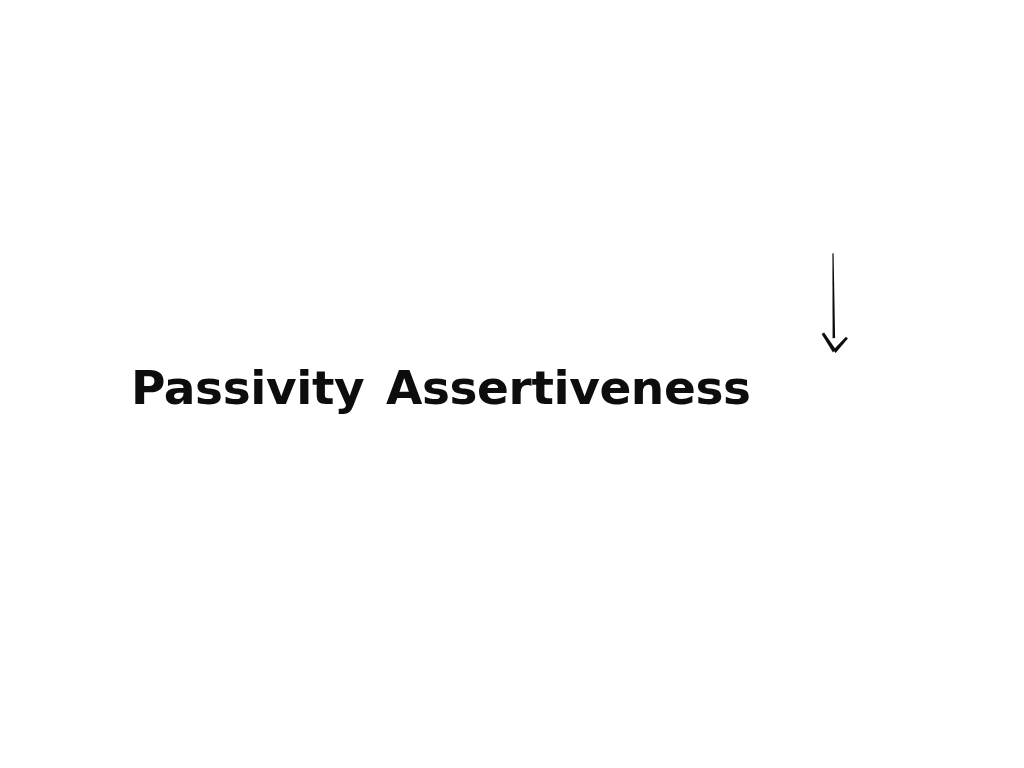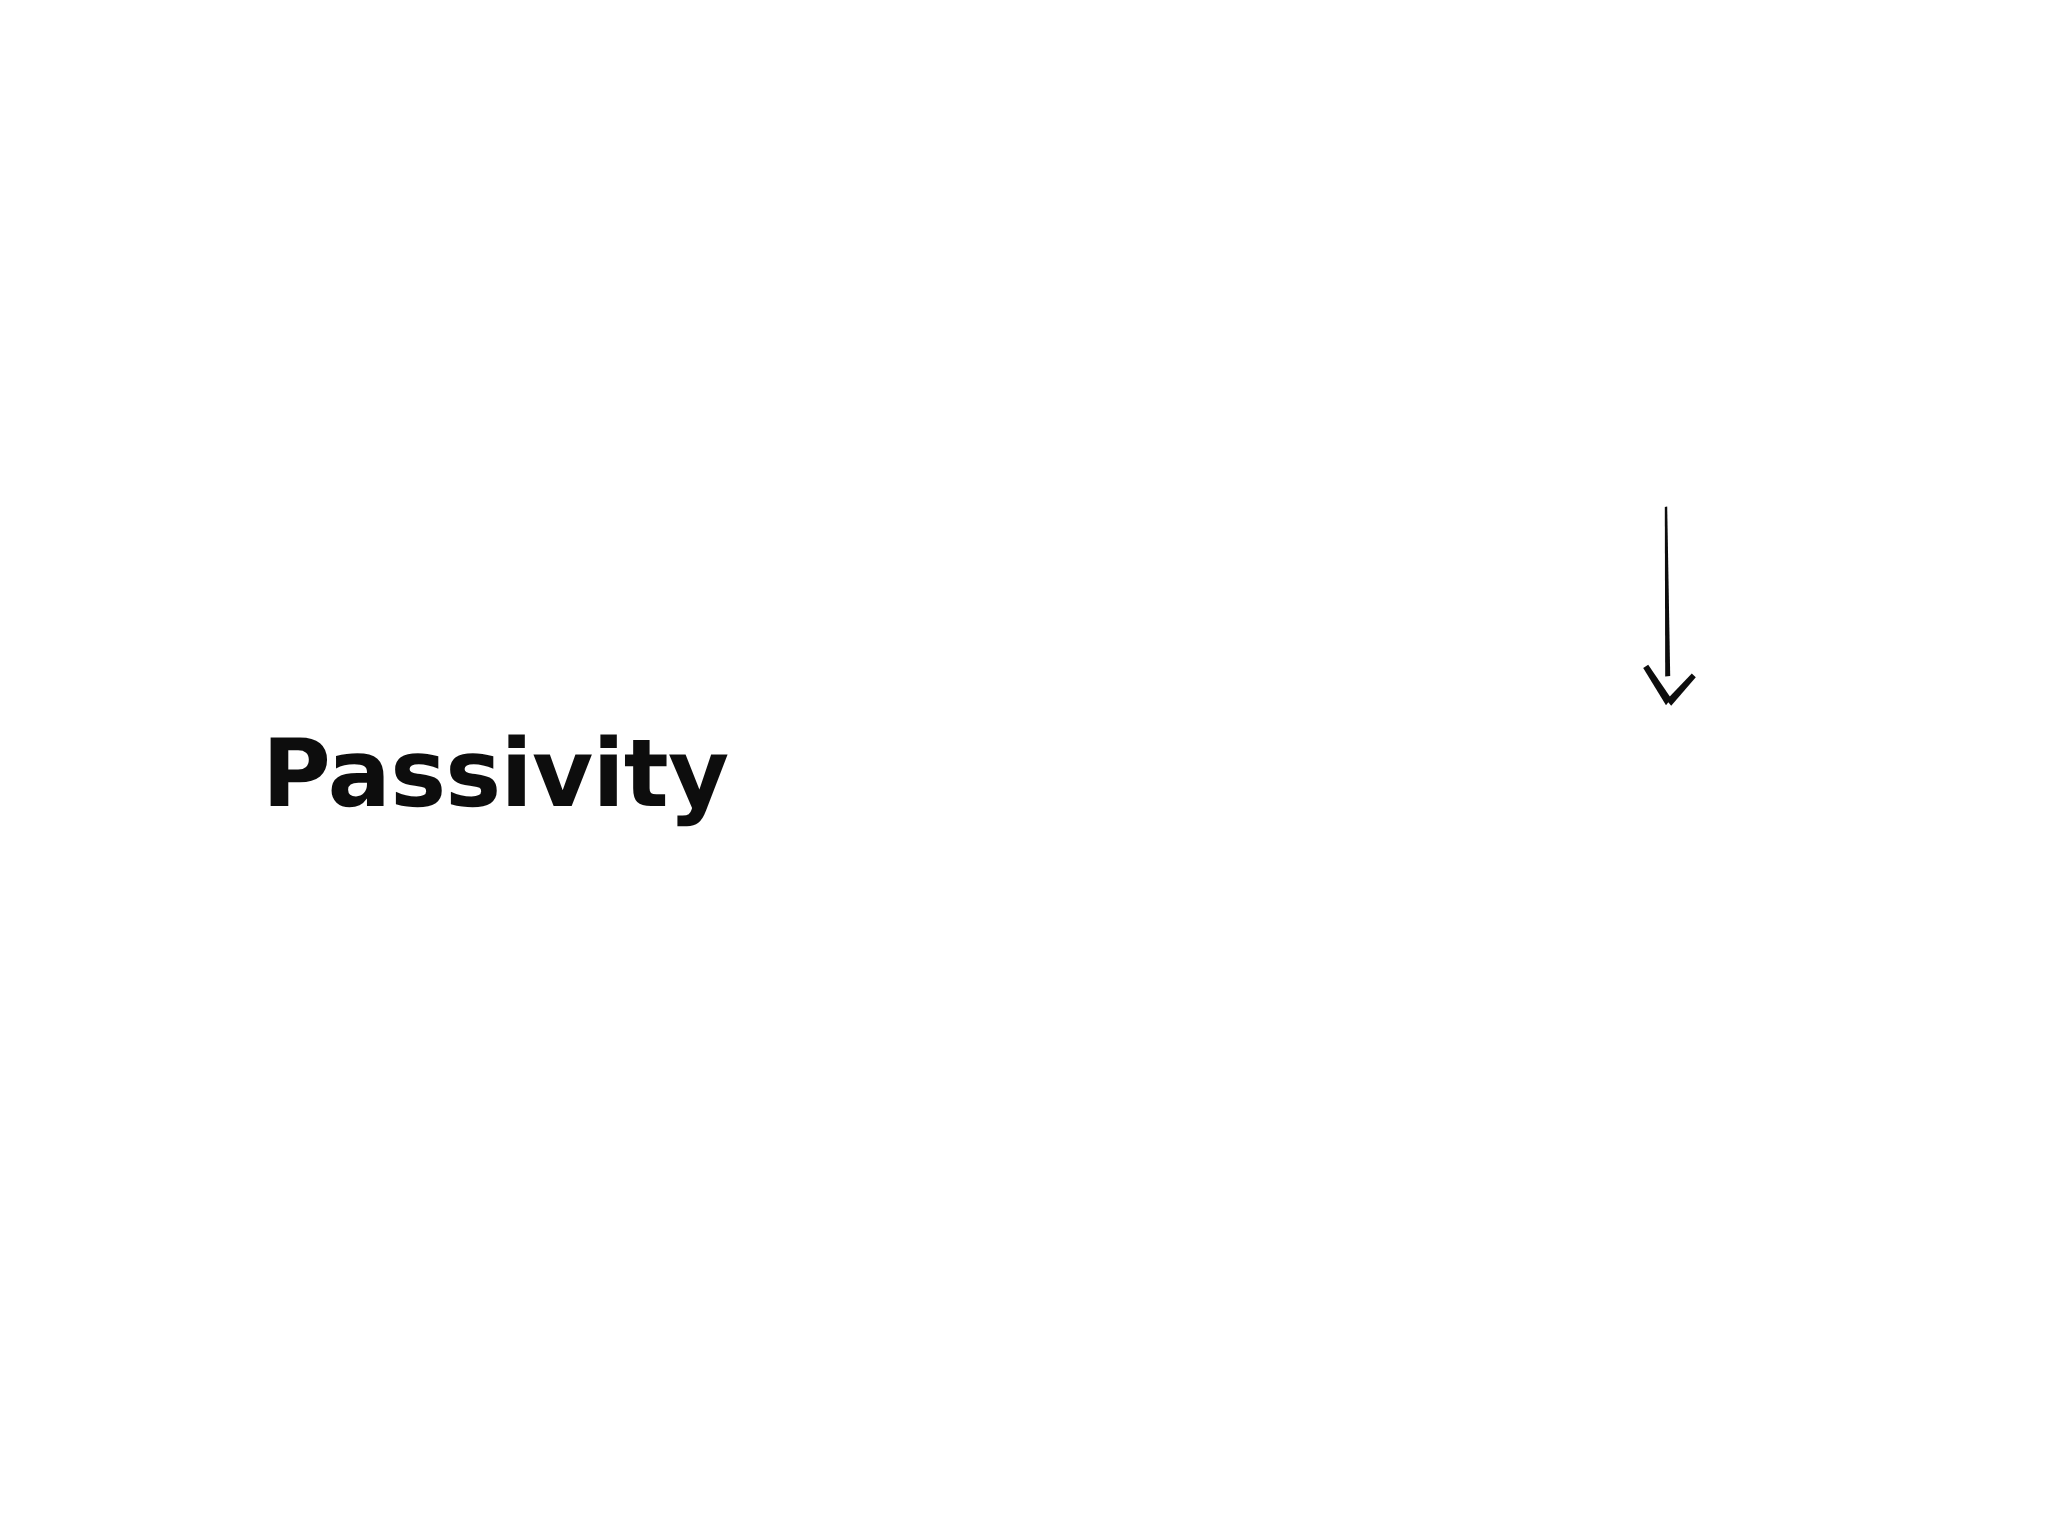--- a/index.html
+++ b/index.html
@@ -72,20 +72,21 @@
 </style>
 </head>
 <body>
 
 <div id="slide">
 
   <div id="spectrum-row">
 
     <div class="spectrum-label" id="label-passivity">Passivity</div>
 
+    <div class="spectrum-label" id="label-assertiveness">Assertiveness</div>
 
 
   </div>
 
   <div id="aggression-arrow">
     <svg viewBox="0 0 60 120" xmlns="http://www.w3.org/2000/svg" aria-hidden="true">
 
       <path d="M26.4 10.5 L27.6 10.2 L29.1 95.0 L26.6 95.2 Z" fill="#0d0d0d"></path>
 
       <path d="M15.6 91.0 L18.1 89.4 L29.6 106.2 L27.0 109.6 Z" fill="#0d0d0d"></path>

